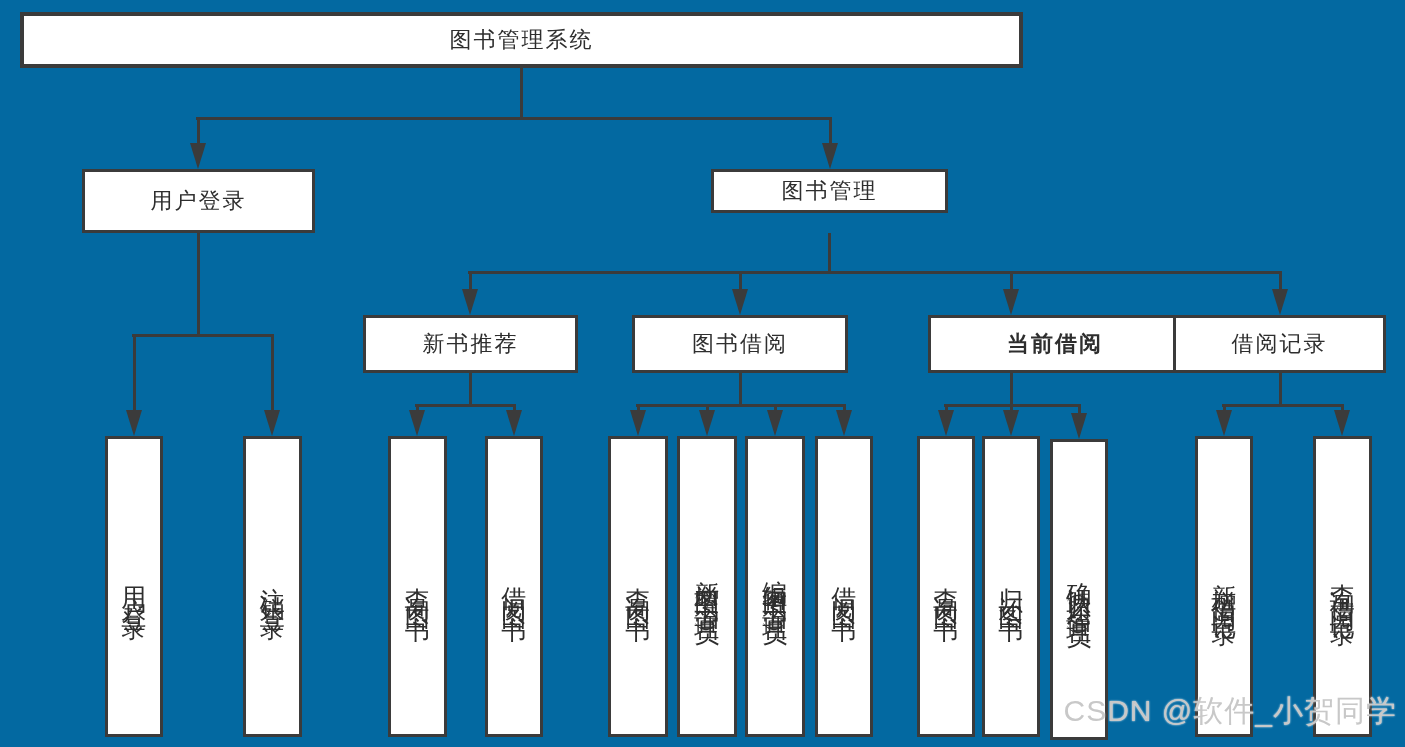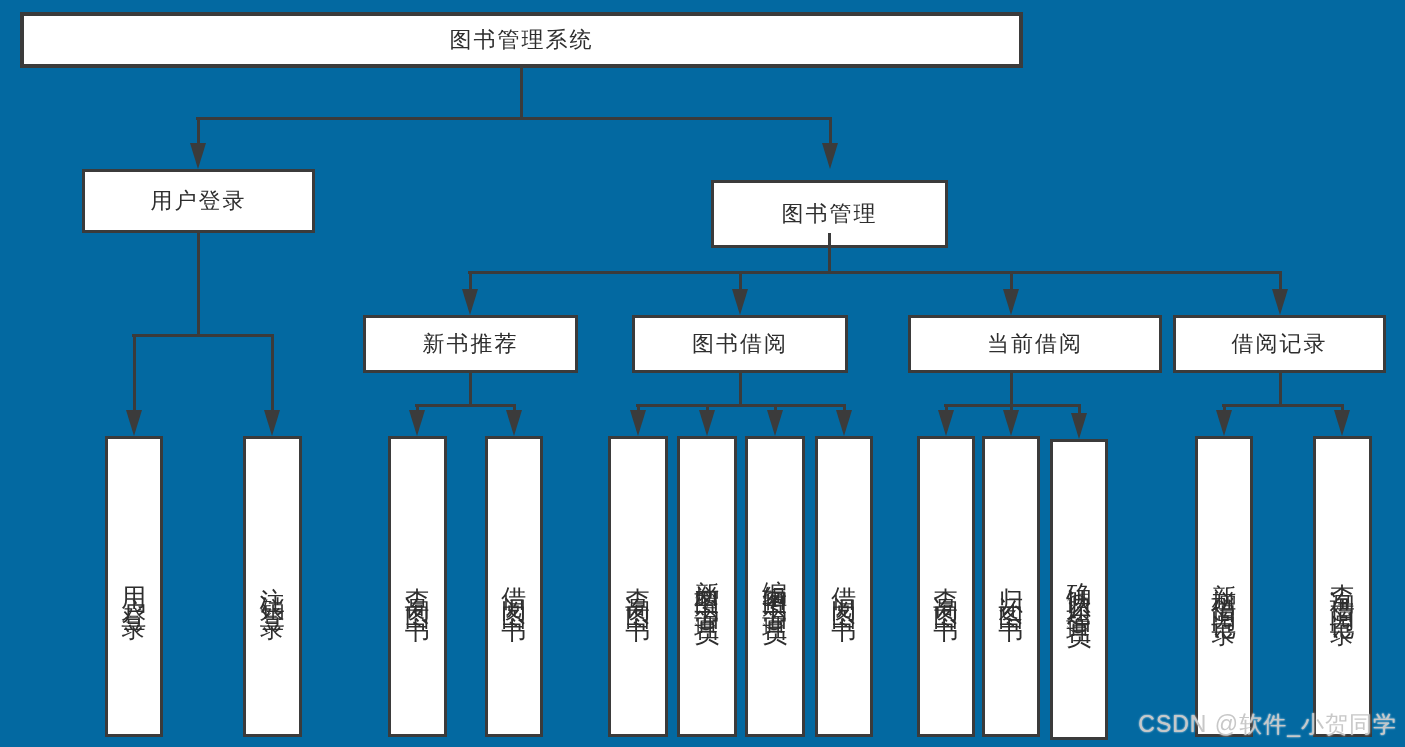--- a/index.html
+++ b/index.html
@@ -48,22 +48,22 @@
   .vl{position:absolute;width:3px;background:var(--line);}
   .hl{position:absolute;height:3px;background:var(--line);}
   .arrow{
     position:absolute;width:0;height:0;
     border-left:8px solid transparent;
     border-right:8px solid transparent;
     border-top:26px solid var(--line);
   }
   .watermark{
     position:absolute;
-    right:8px;bottom:7px;
-    font-size:23px;
+    right:8px;bottom:15px;
+    font-size:30px;
     letter-spacing:1px;
     color:var(--wm);
     text-shadow:0 0 2px #ffffff;
     z-index:10;
     white-space:nowrap;
     margin-top:45px;
   }
 </style>
 </head>
 <body>
@@ -73,21 +73,21 @@
   <div class="box root" style="left:20px;top:12px;width:1003px;height:56px;">图书管理系统</div>
 
   <div class="vl" style="left:520px;top:68px;height:50px;"></div>
   <div class="hl" style="left:196px;top:117px;width:636px;"></div>
   <div class="vl" style="left:197px;top:117px;height:30px;"></div>
   <div class="arrow" style="left:190px;top:143px;"></div>
   <div class="vl" style="left:829px;top:117px;height:30px;"></div>
   <div class="arrow" style="left:822px;top:143px;"></div>
 
   <div class="box" style="left:82px;top:169px;width:233px;height:64px;">用户登录</div>
-  <div class="box" style="left:711px;top:180px;width:237px;height:68px;">图书管理</div>
+  <div class="box" style="left:711px;top:169px;width:237px;height:44px;">图书管理</div>
 
   <div class="vl" style="left:197px;top:233px;height:104px;"></div>
   <div class="hl" style="left:132px;top:334px;width:141px;"></div>
   <div class="vl" style="left:133px;top:334px;height:78px;"></div>
   <div class="arrow" style="left:126px;top:410px;"></div>
   <div class="vl" style="left:271px;top:334px;height:78px;"></div>
   <div class="arrow" style="left:264px;top:410px;"></div>
 
   <div class="vl" style="left:828px;top:233px;height:41px;"></div>
   <div class="hl" style="left:468px;top:271px;width:814px;"></div>
@@ -95,21 +95,21 @@
   <div class="arrow" style="left:462px;top:289px;"></div>
   <div class="vl" style="left:739px;top:271px;height:21px;"></div>
   <div class="arrow" style="left:732px;top:289px;"></div>
   <div class="vl" style="left:1010px;top:271px;height:21px;"></div>
   <div class="arrow" style="left:1003px;top:289px;"></div>
   <div class="vl" style="left:1279px;top:271px;height:21px;"></div>
   <div class="arrow" style="left:1272px;top:289px;"></div>
 
   <div class="box" style="left:363px;top:315px;width:215px;height:58px;">新书推荐</div>
   <div class="box" style="left:632px;top:315px;width:216px;height:58px;">图书借阅</div>
-  <div class="box" style="left:908px;top:315px;width:254px;height:58px;">当前借阅</div>
+  <div class="box" style="left:928px;top:315px;width:254px;height:58px;font-weight:bold;">当前借阅</div>
   <div class="box" style="left:1173px;top:315px;width:213px;height:58px;">借阅记录</div>
 
   <div class="vl" style="left:469px;top:373px;height:34px;"></div>
   <div class="hl" style="left:415px;top:404px;width:101px;"></div>
   <div class="vl" style="left:416px;top:404px;height:10px;"></div>
   <div class="arrow" style="left:409px;top:410px;"></div>
   <div class="vl" style="left:513px;top:404px;height:10px;"></div>
   <div class="arrow" style="left:506px;top:410px;"></div>
 
   <div class="vl" style="left:739px;top:373px;height:34px;"></div>

